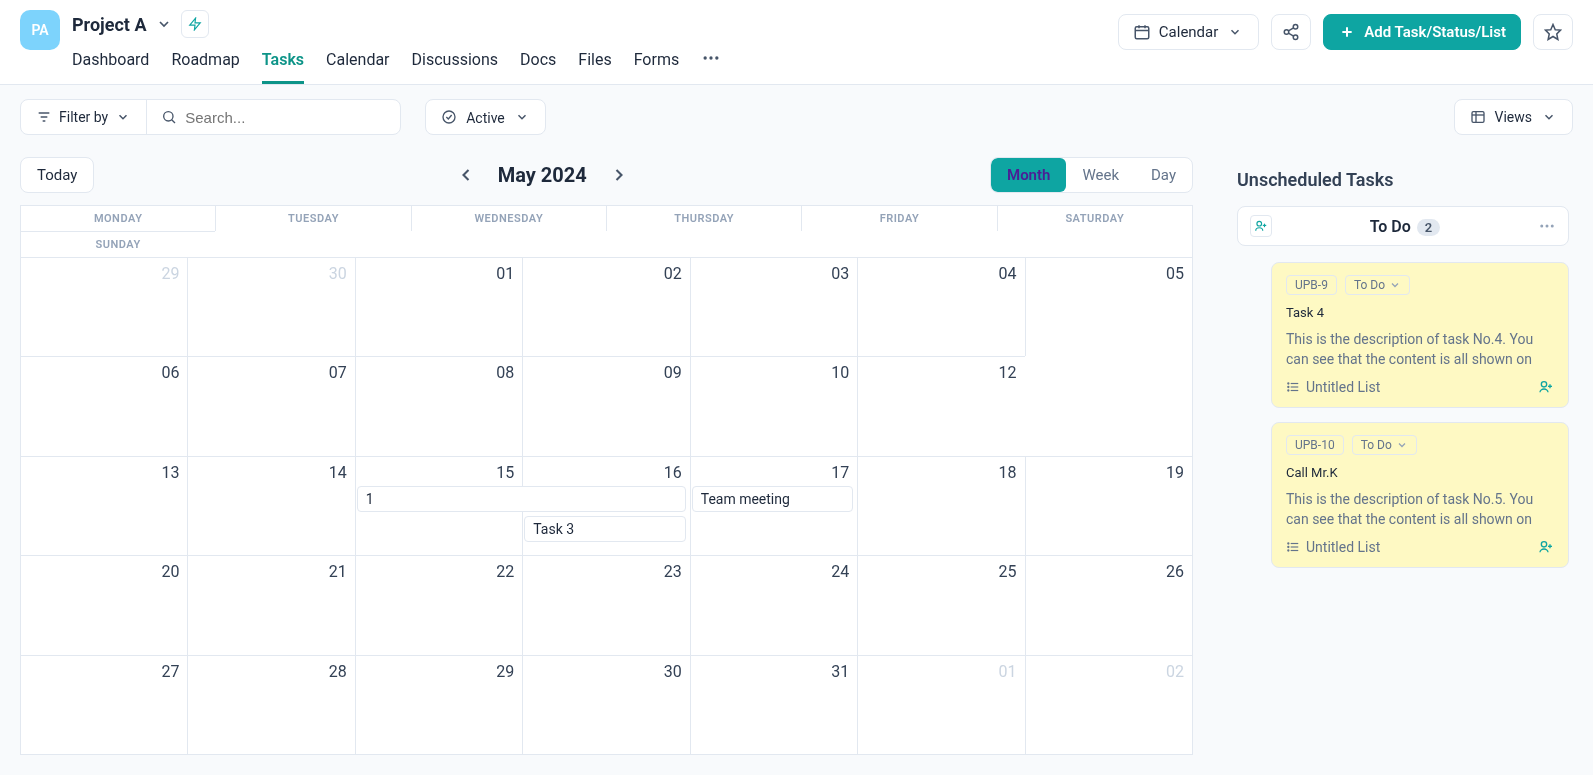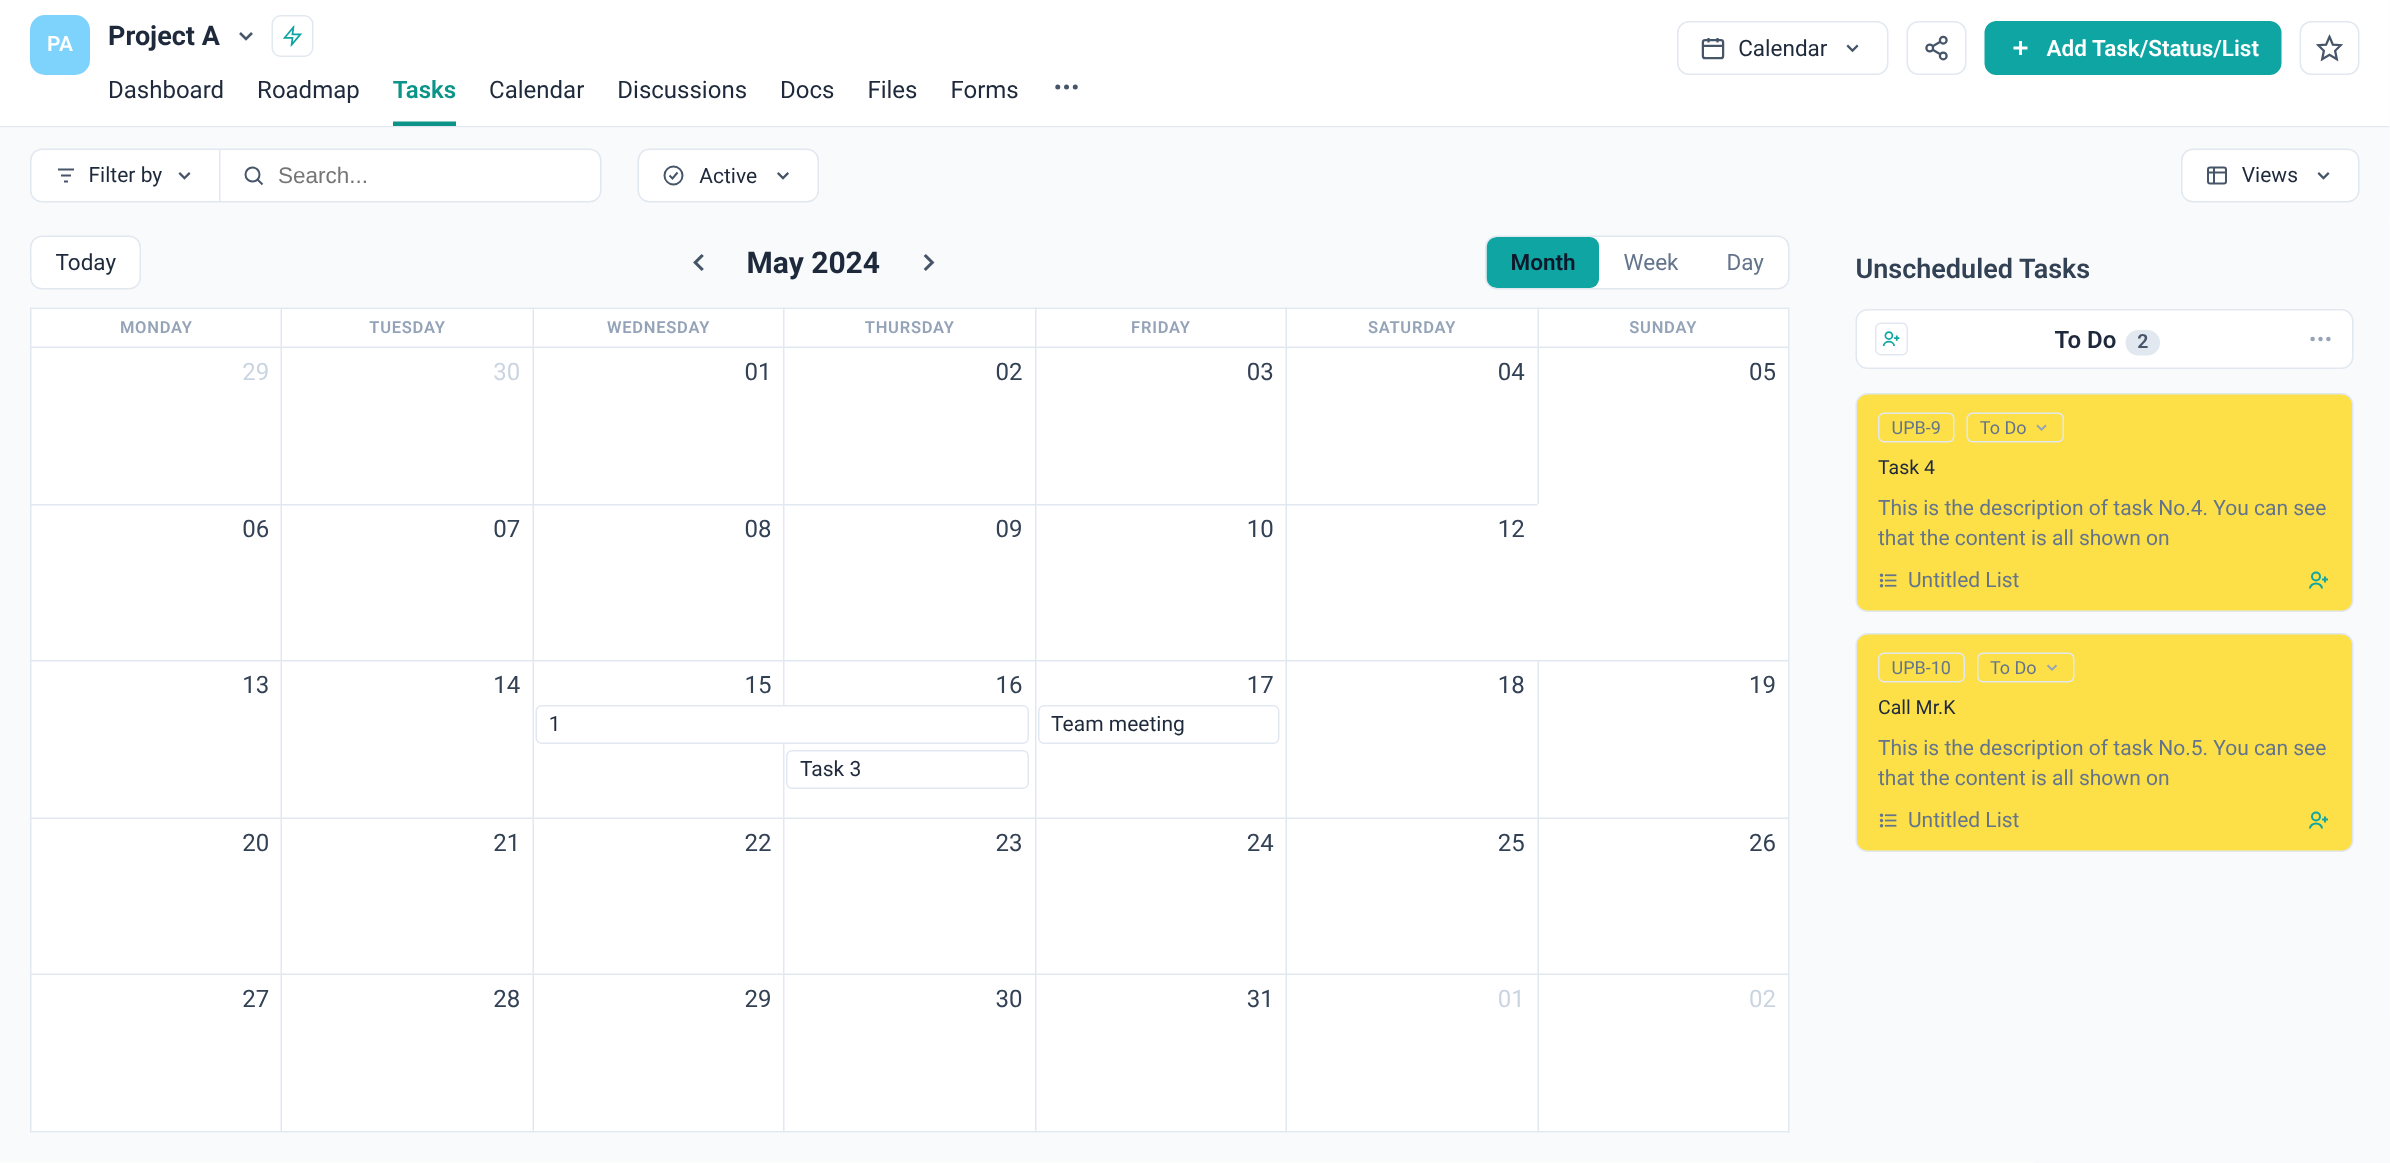--- a/index.html
+++ b/index.html
@@ -39,42 +39,42 @@
 
 .main { flex:1; display:flex; background:#f8fafc; overflow:hidden; }
 .calendar-pane { flex:1; display:flex; flex-direction:column; padding:0 20px 20px 20px; }
 .cal-controls { display:flex; align-items:center; padding:8px 0 12px 0; }
 .today-btn { border:1px solid #e2e8f0; border-radius:8px; background:#fff; padding:8px 16px; cursor:pointer; font-size:15px; }
 .month-nav { flex:1; display:flex; justify-content:center; align-items:center; gap:18px; }
 .month-title { font-size:20px; font-weight:700; }
 .nav-arrow { width:28px; height:28px; display:flex; align-items:center; justify-content:center; cursor:pointer; }
 .view-switch { display:flex; border:1px solid #e2e8f0; border-radius:8px; background:#fff; overflow:hidden; }
 .view-option { padding:8px 16px; cursor:pointer; font-size:15px; color:#64748b; }
-.view-option.active { background:#0ea5a2; color:#0f172a; font-weight:600; border-radius:6px; }
+.view-option.active { background:#0ea5a2; color:#4c1d95; font-weight:600; border-radius:6px; }
 
 .calendar-grid { flex:1; background:#fff; border:1px solid #e2e8f0; border-top:none; border-left:none; display:flex; flex-direction:column; }
-.weekday-row { display:grid; grid-template-columns:repeat(7,1fr); }
+.weekday-row { display:grid; grid-template-columns:repeat(6,1fr); }
 .weekday { padding:6px 0; text-align:center; font-size:11px; letter-spacing:0.5px; color:#94a3b8; font-weight:600; border-left:1px solid #e2e8f0; border-top:1px solid #e2e8f0; background:#fff; }
 .weeks { flex:1; display:grid; grid-template-rows:repeat(5,1fr); }
 .week { display:grid; grid-template-columns:repeat(7,1fr); position:relative; }
 .day { border-left:1px solid #e2e8f0; border-top:1px solid #e2e8f0; padding:6px 8px; position:relative; }
 .day-num { text-align:right; font-size:16px; color:#334155; }
 .day.outside .day-num { color:#cbd5e1; }
 .event { position:absolute; height:26px; background:#fff; border:1px solid #e2e8f0; border-radius:4px; font-size:14px; padding:2px 8px; display:flex; align-items:center; cursor:pointer; overflow:hidden; white-space:nowrap; }
 
 
 .side-panel { width:380px; padding:20px 24px; display:flex; flex-direction:column; gap:16px; }
 .side-title { font-size:18px; font-weight:600; color:#334155; }
 .status-header { display:flex; align-items:center; gap:10px; border:1px solid #e2e8f0; border-radius:8px; background:#fff; padding:8px 12px; }
 .status-header .assign-icon { width:22px; height:22px; border:1px solid #e2e8f0; border-radius:4px; display:flex; align-items:center; justify-content:center; color:#0ea5a2; }
 .status-name { flex:1; text-align:center; font-weight:600; font-size:16px; }
 .count-badge { background:#e2e8f0; color:#475569; border-radius:10px; padding:1px 8px; font-size:13px; margin-left:6px; }
 .more-icon { color:#94a3b8; cursor:pointer; }
 
-.task-card { border:1px solid #e2e8f0; border-radius:8px; background:#fde047; padding:12px 14px; display:flex; flex-direction:column; gap:10px; cursor:pointer; }
+.task-card { border:1px solid #e2e8f0; border-radius:8px; background:#fef9c3; padding:12px 14px; display:flex; flex-direction:column; gap:10px; cursor:pointer;margin-left:34px; }
 .task-tags { display:flex; gap:8px; align-items:center; }
 .tag { border:1px solid #e2e8f0; border-radius:4px; padding:2px 8px; font-size:12px; color:#64748b; display:flex; align-items:center; gap:4px; }
 .task-title { font-size:13px; color:#1e293b; }
 .task-desc { font-size:14px; color:#64748b; line-height:1.4; }
 .task-footer { display:flex; align-items:center; justify-content:space-between; color:#64748b; font-size:14px; }
 .task-footer .list-ref { display:flex; align-items:center; gap:6px; }
 .assign-mini { color:#0ea5a2; }
 
 svg { display:block; }
 </style>

